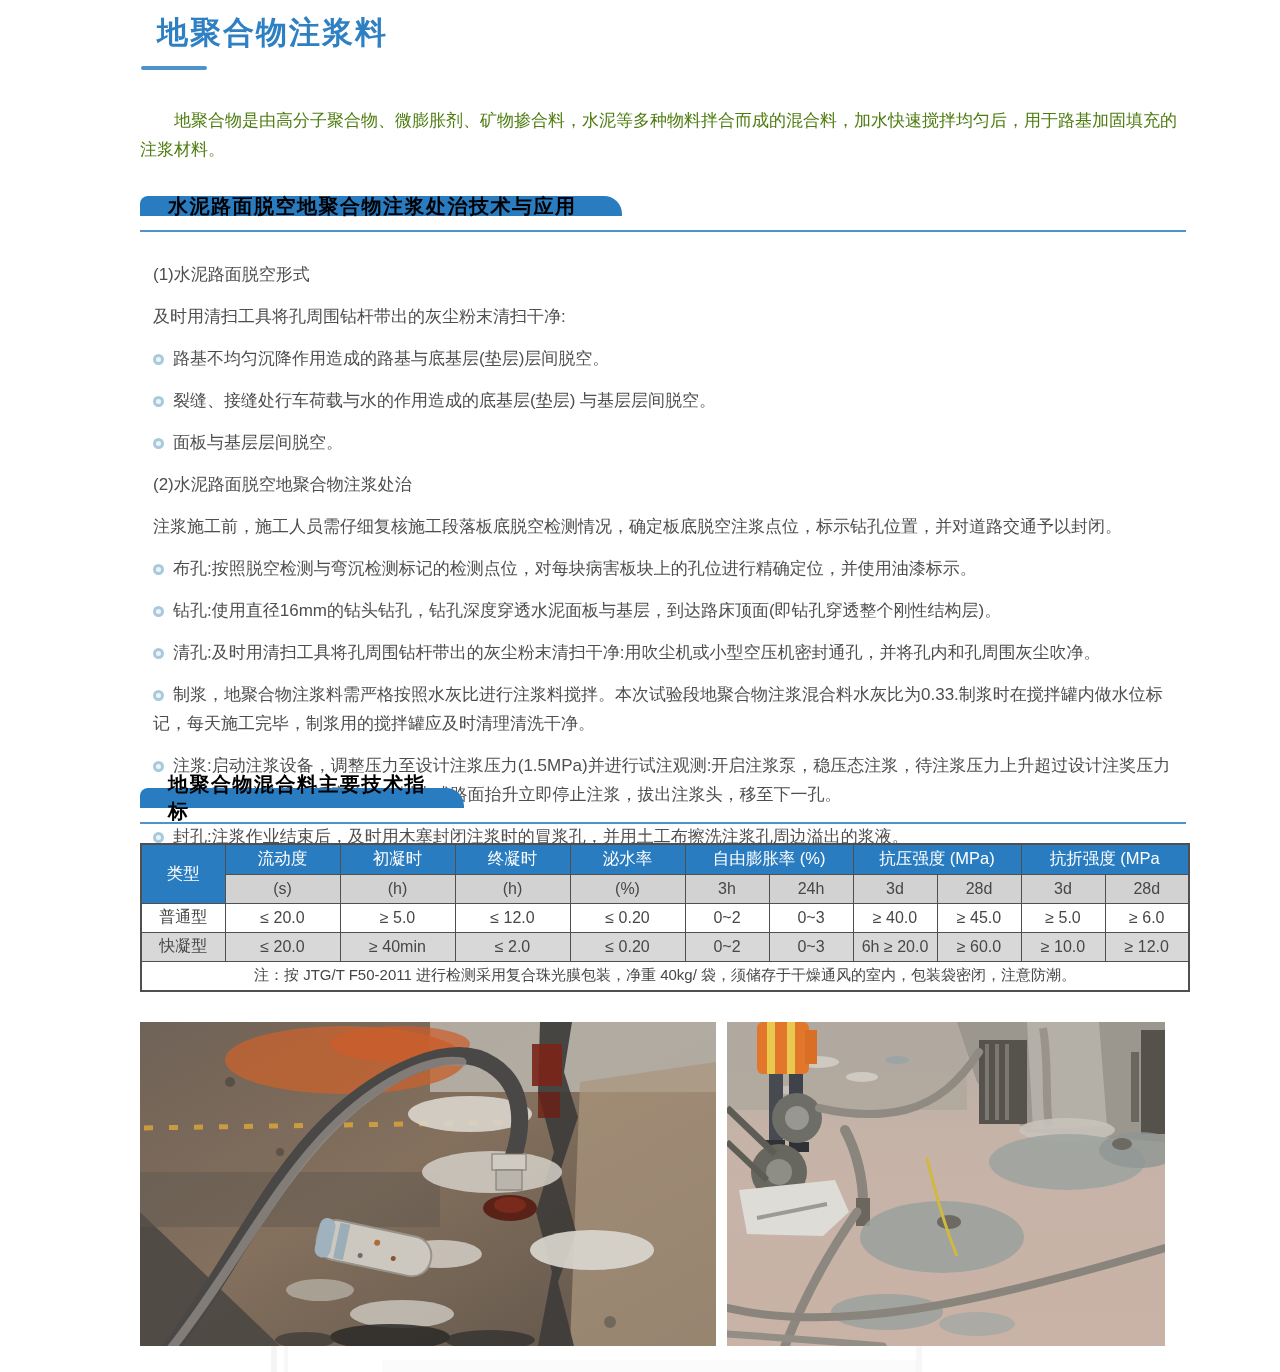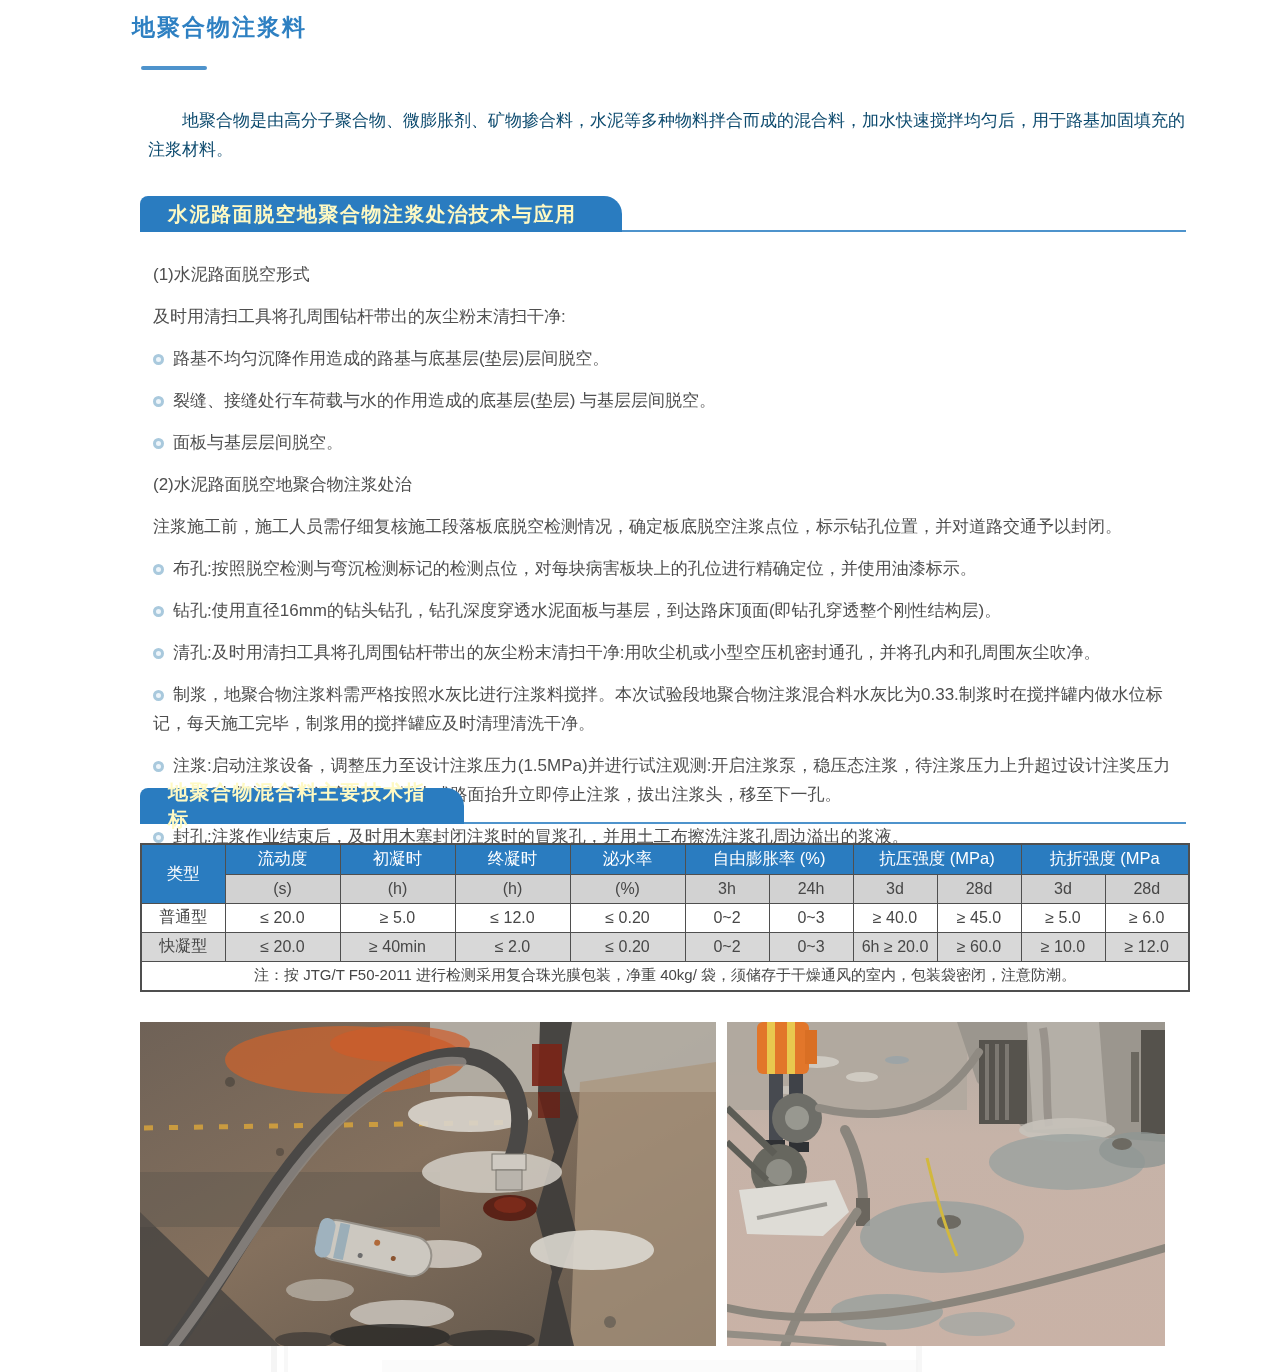--- a/index.html
+++ b/index.html
@@ -8,43 +8,43 @@
     font-family: "Liberation Sans", "DejaVu Sans", sans-serif;
     background: #ffffff;
     position: relative;
     overflow: hidden;
     color: #4e4e4e;
   }
   .page { position: absolute; inset: 0; }
 
   
   .page-title {
-    position: absolute; left: 132px; top: 12px;
-    font-size: 23px; font-weight: bold; color: #2e80c2; letter-spacing: 2px;
+    position: absolute; left: 157px; top: 12px;
+    font-size: 31px; font-weight: bold; color: #2e80c2; letter-spacing: 2px;
   }
   .title-underline {
     position: absolute; left: 141px; top: 66px;
     width: 66px; height: 4px; background: #4e93cc; border-radius: 2px;
   }
 
   
   .intro {
-    position: absolute; left: 148px; top: 106px; width: 1046px;
-    font-size: 17px; line-height: 29px; color: #0c4a6e; text-indent: 2em;
+    position: absolute; left: 140px; top: 106px; width: 1046px;
+    font-size: 17px; line-height: 29px; color: #4d7c0f; text-indent: 2em;
   }
 
   
   .banner-row {
     position: absolute; left: 140px; width: 1046px; height: 36px;
     border-bottom: 2px solid #4e93cc;
   }
   .banner-row.b1 { top: 196px; }
   .banner-row.b2 { top: 788px; }
   .banner-pill {
-    height: 36px; background: #2a7cc0; color: #fef9c3;
+    height: 20px; background: #2a7cc0; color: #000000;
     border-radius: 8px 18px 0 0;
     display: flex; align-items: center;
     padding-left: 28px; padding-right: 20px;
     font-size: 20px; font-weight: bold; letter-spacing: 1.5px;
   }
   .banner-row.b1 .banner-pill { width: 482px; }
   .banner-row.b2 .banner-pill { width: 324px; }
 
   
   .section-body {

